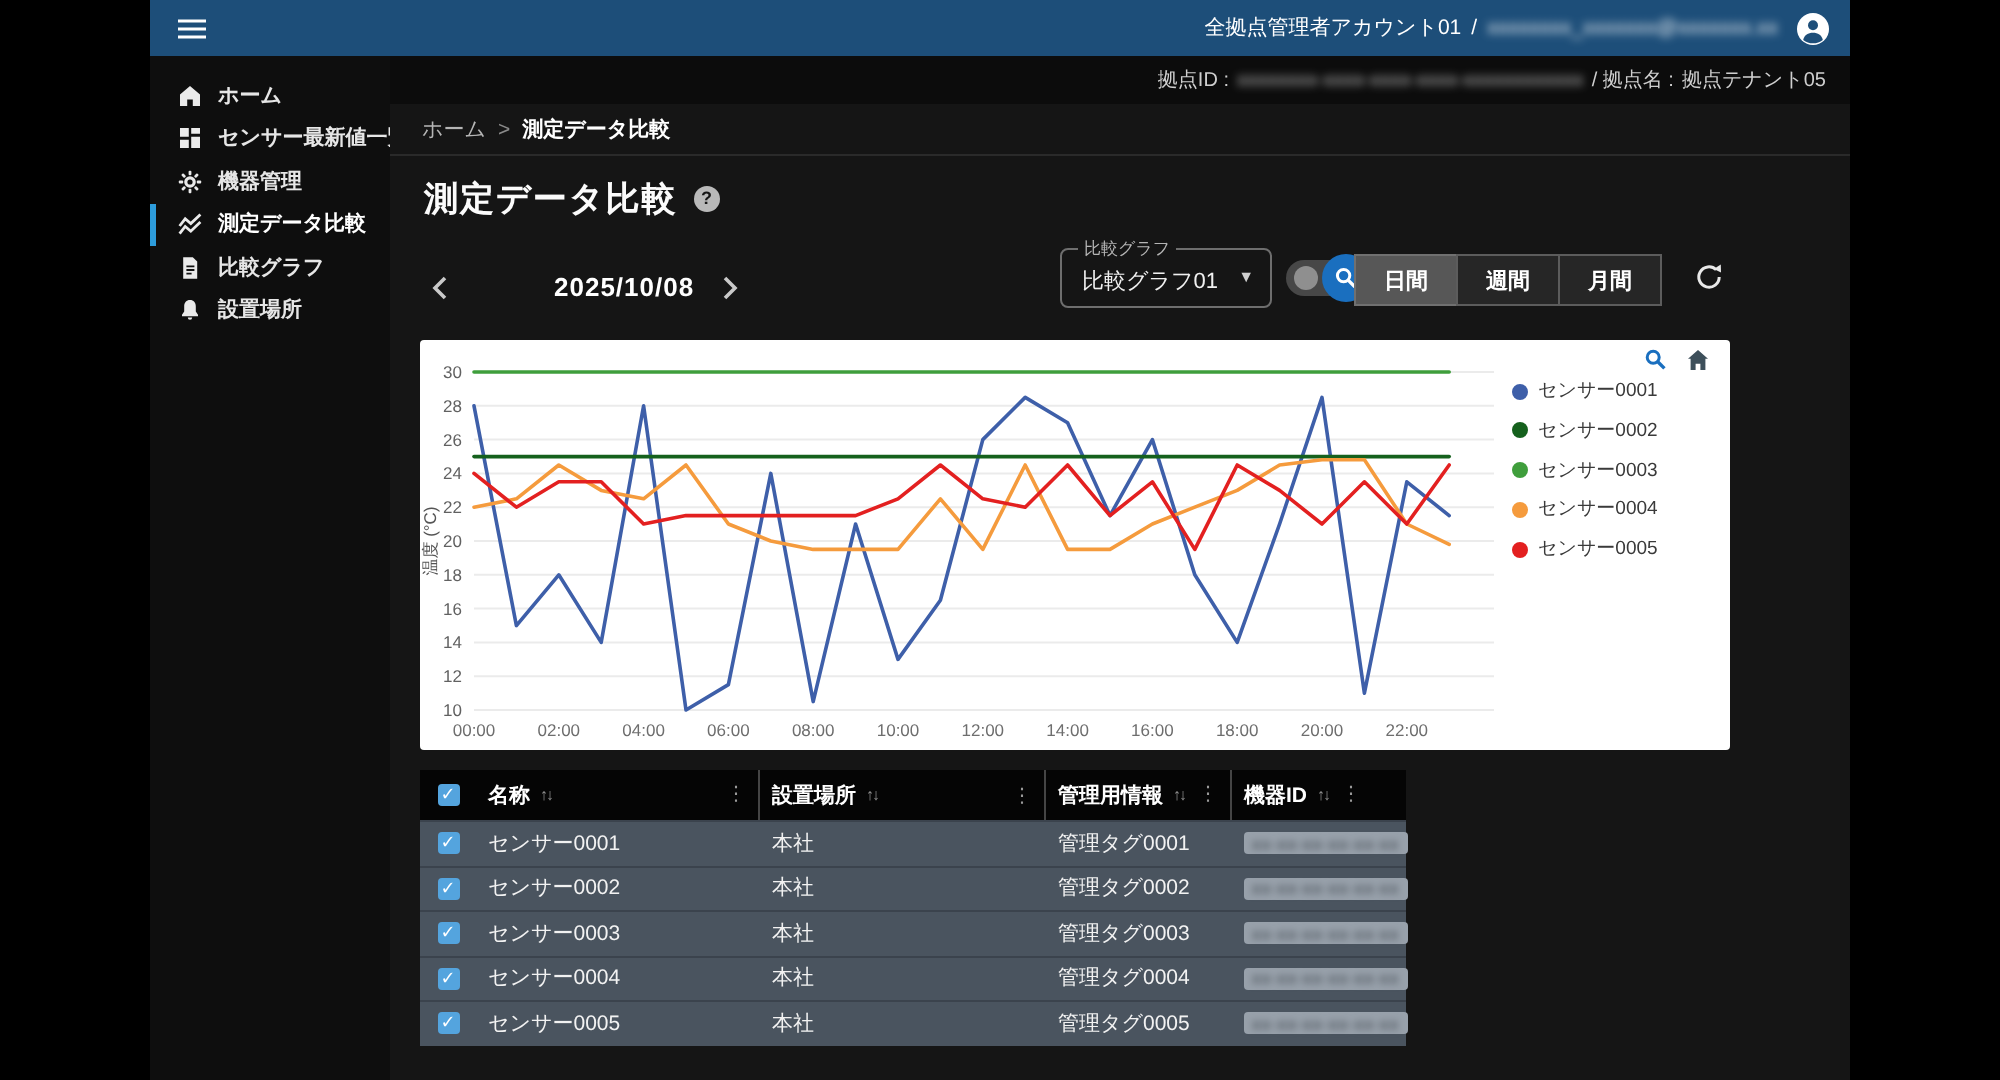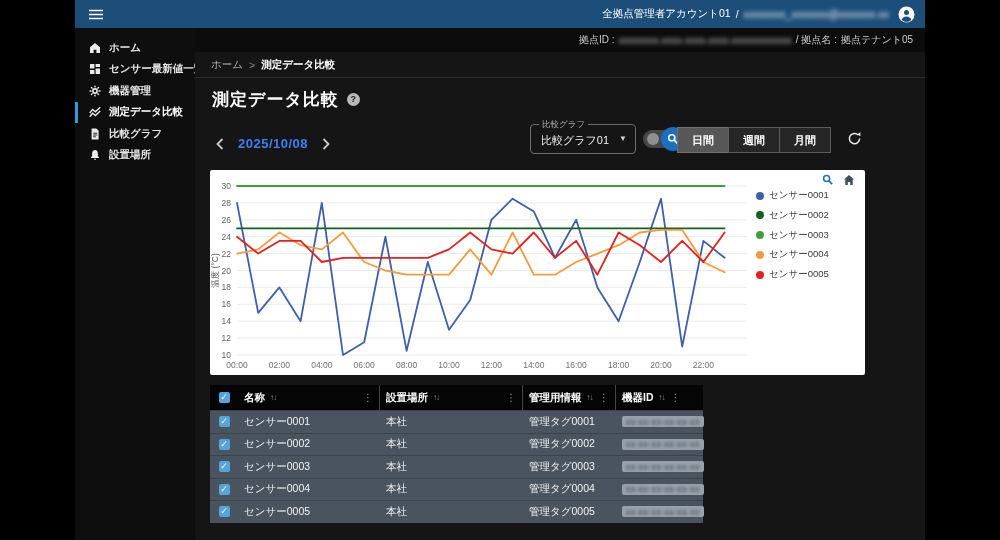--- a/index.html
+++ b/index.html
@@ -35,21 +35,21 @@
   .bc-cur{color:#fff;font-weight:bold;}
   .title-row{position:absolute;left:17px;top:60px;display:flex;align-items:center;gap:8px;}
   .page-title{margin:0;color:#fbfbfb;font-size:17px;font-weight:bold;letter-spacing:1px;}
   .help{display:inline-block;width:13px;height:13px;border-radius:50%;background:#b9b9b9;color:#161616;
     font-size:9px;font-weight:bold;text-align:center;line-height:13px;cursor:pointer;}
 
   
   .controls{position:absolute;left:0;top:94px;right:0;height:46px;}
   .datenav{position:absolute;left:21px;top:14px;display:flex;align-items:center;gap:14px;}
   .chev{display:flex;cursor:pointer;}
-  .date-text{color:#3b82f6;font-size:13px;font-weight:bold;letter-spacing:.5px;}
+  .date-text{color:#ffffff;font-size:13px;font-weight:bold;letter-spacing:.5px;margin-left:39px;}
   .gselect{position:absolute;left:335px;top:2px;width:106px;height:30px;border:1px solid #6e6e6e;border-radius:4px;
     box-sizing:border-box;cursor:pointer;}
   .gselect-label{position:absolute;left:8px;top:-6px;font-size:8.5px;color:#b5b5b5;background:#151515;padding:0 3px;}
   .gselect-value{position:absolute;left:10px;top:8px;font-size:11px;color:#f0f0f0;}
   .gselect-caret{position:absolute;right:8px;top:9px;font-size:8px;color:#cfcfcf;}
   .toggle{position:absolute;left:448px;top:8px;width:38px;height:18px;background:#474747;border-radius:9px;cursor:pointer;}
   .toggle-knob{position:absolute;left:4px;top:3px;width:12px;height:12px;border-radius:50%;background:#8f8f8f;}
   .toggle-zoom{position:absolute;right:-4px;top:-3px;width:24px;height:24px;border-radius:50%;background:#1a6fbf;
     display:flex;align-items:center;justify-content:center;}
   .segmented{position:absolute;left:483px;top:5px;display:flex;}

